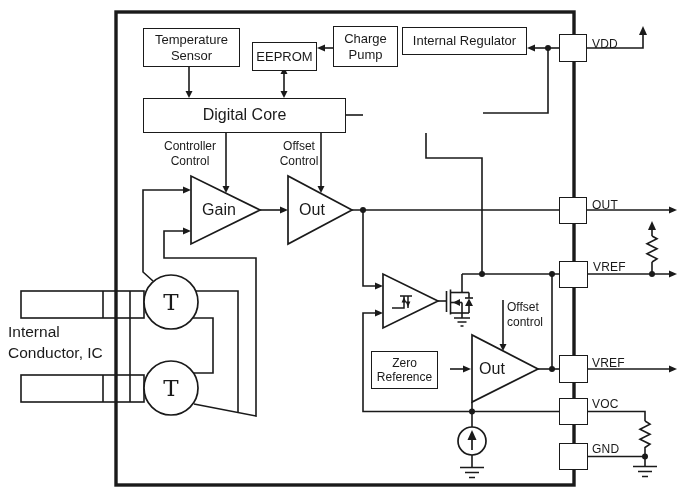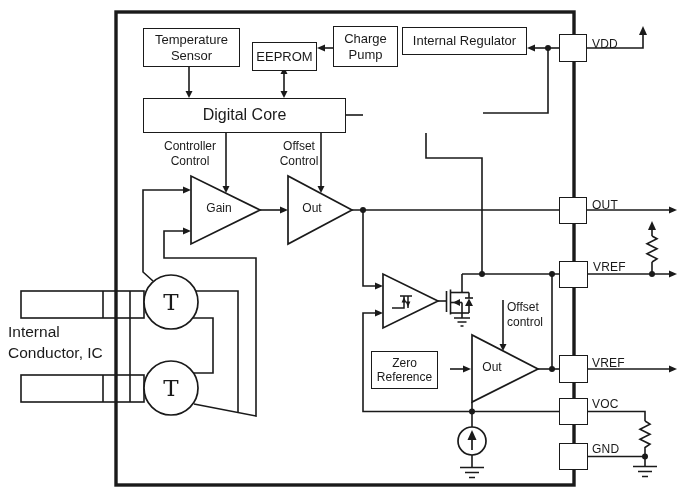--- a/index.html
+++ b/index.html
@@ -5,21 +5,21 @@
   html,body{margin:0;padding:0;background:#ffffff;}
   #stage{position:relative;width:690px;height:500px;background:#ffffff;overflow:hidden;
          font-family:"Liberation Sans",sans-serif;color:#1a1a1a;}
   #wires{position:absolute;left:0;top:0;}
   .box{position:absolute;box-sizing:border-box;border:1.6px solid #1a1a1a;background:#ffffff;
        display:flex;flex-direction:column;align-items:center;justify-content:center;
        font-size:13px;line-height:1.18;text-align:center;}
   .box.big{font-size:16px;}
   .pin{position:absolute;box-sizing:border-box;border:1.7px solid #1a1a1a;background:#ffffff;}
   .pinlabel{position:absolute;font-size:12px;letter-spacing:0.2px;}
-  .amp{position:absolute;font-size:12px;text-align:center;}
+  .amp{position:absolute;font-size:16px;text-align:center;}
   .lbl{position:absolute;font-size:12px;line-height:1.22;text-align:center;}
   .lbl.left{text-align:left;}
   .tglyph{position:absolute;font-family:"DejaVu Serif",serif;font-size:23px;
           display:flex;align-items:center;justify-content:center;}
   .conductor-label{position:absolute;font-size:15.5px;line-height:1.38;text-align:left;}
 </style>
 </head>
 <body>
 
 <div id="stage">

